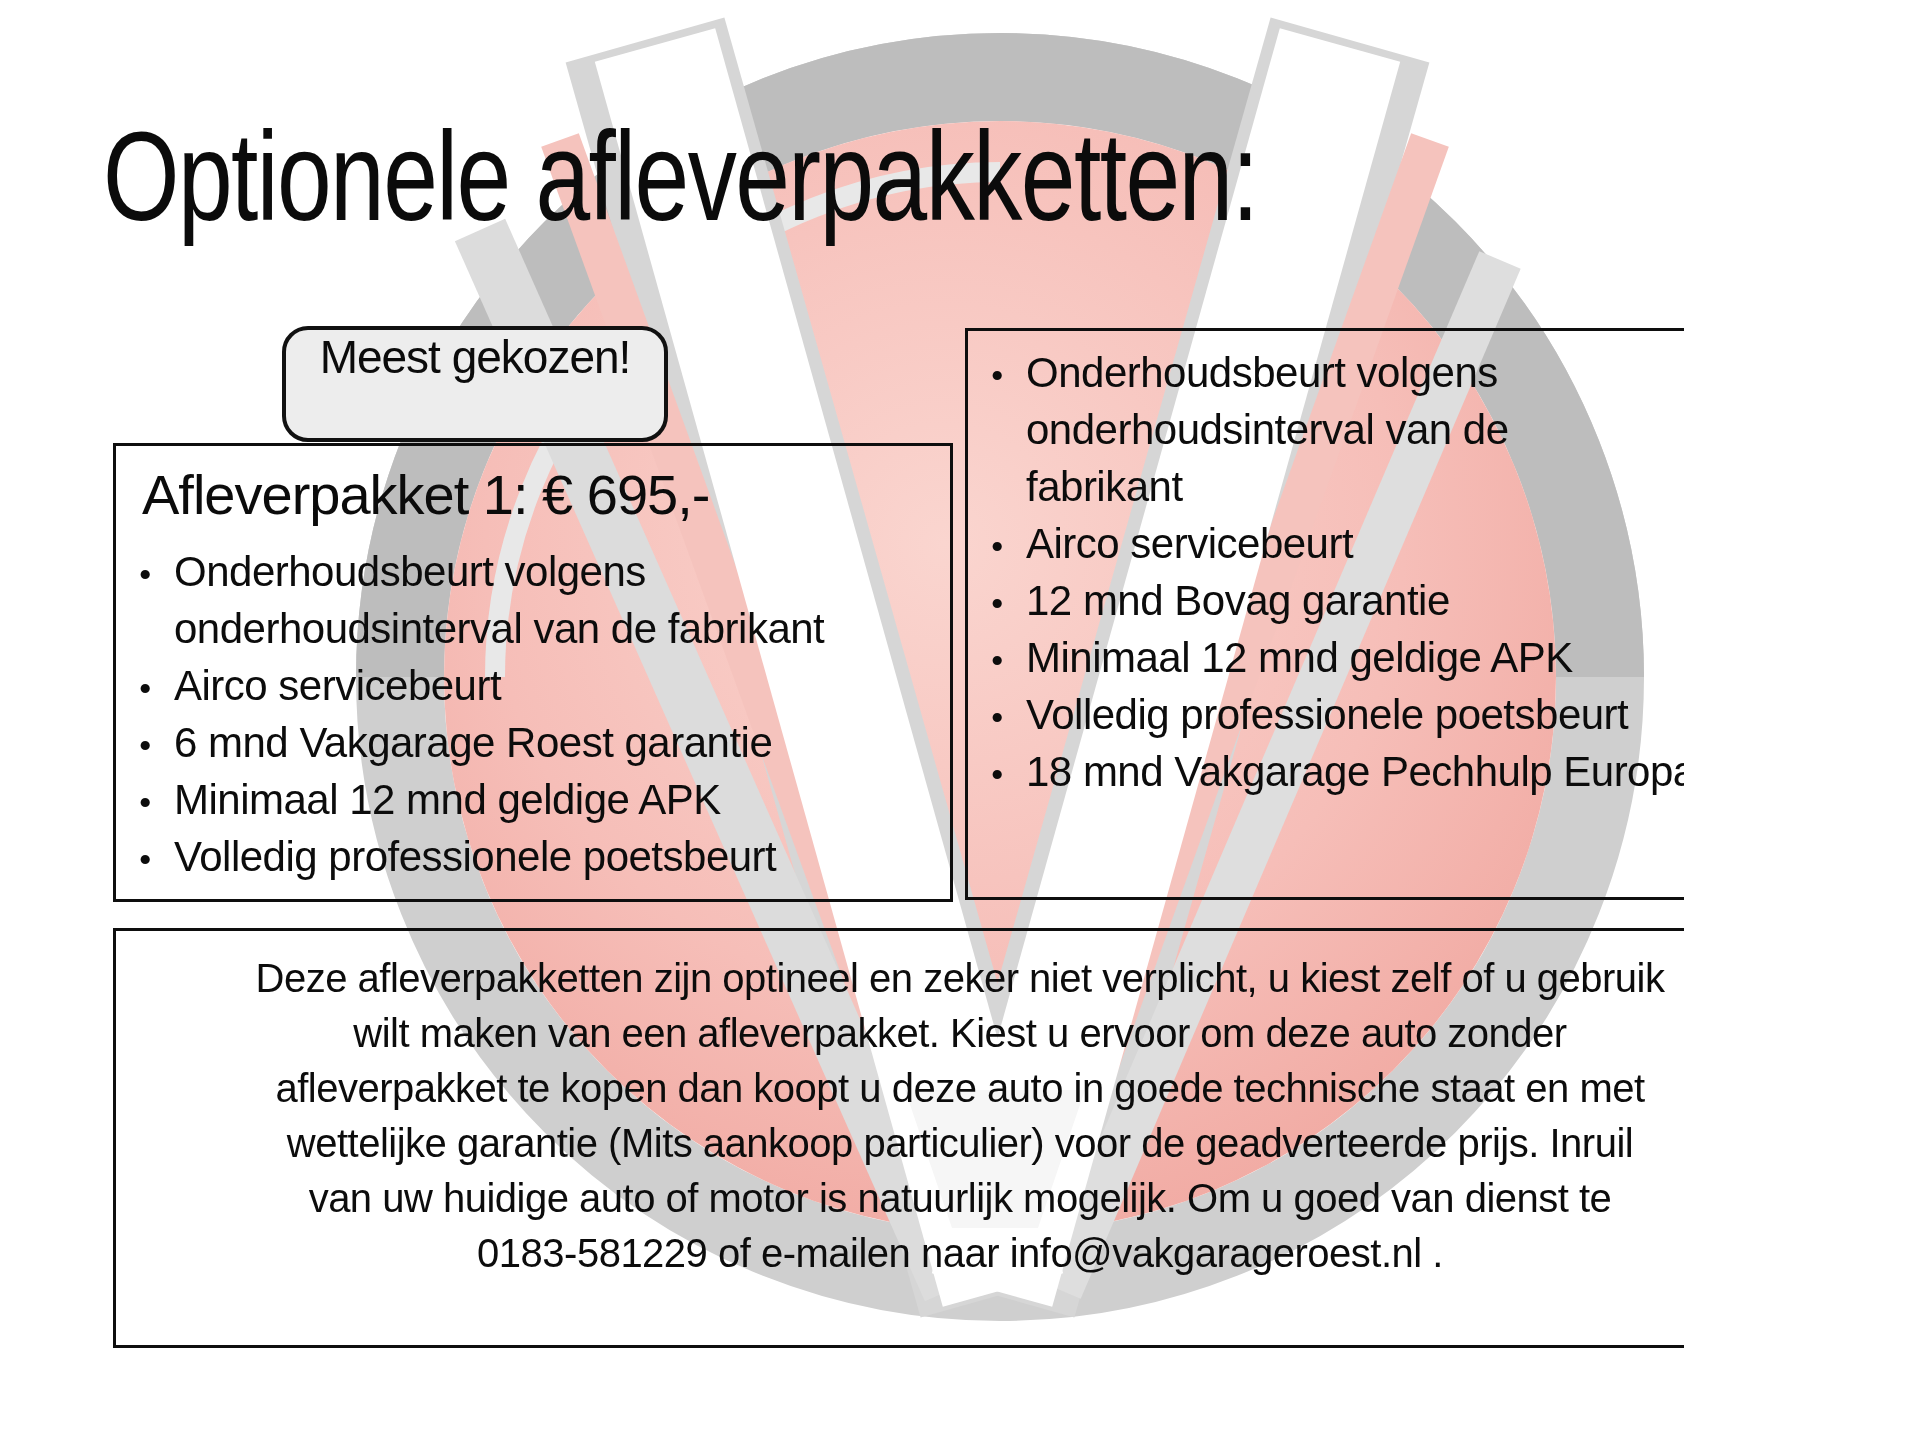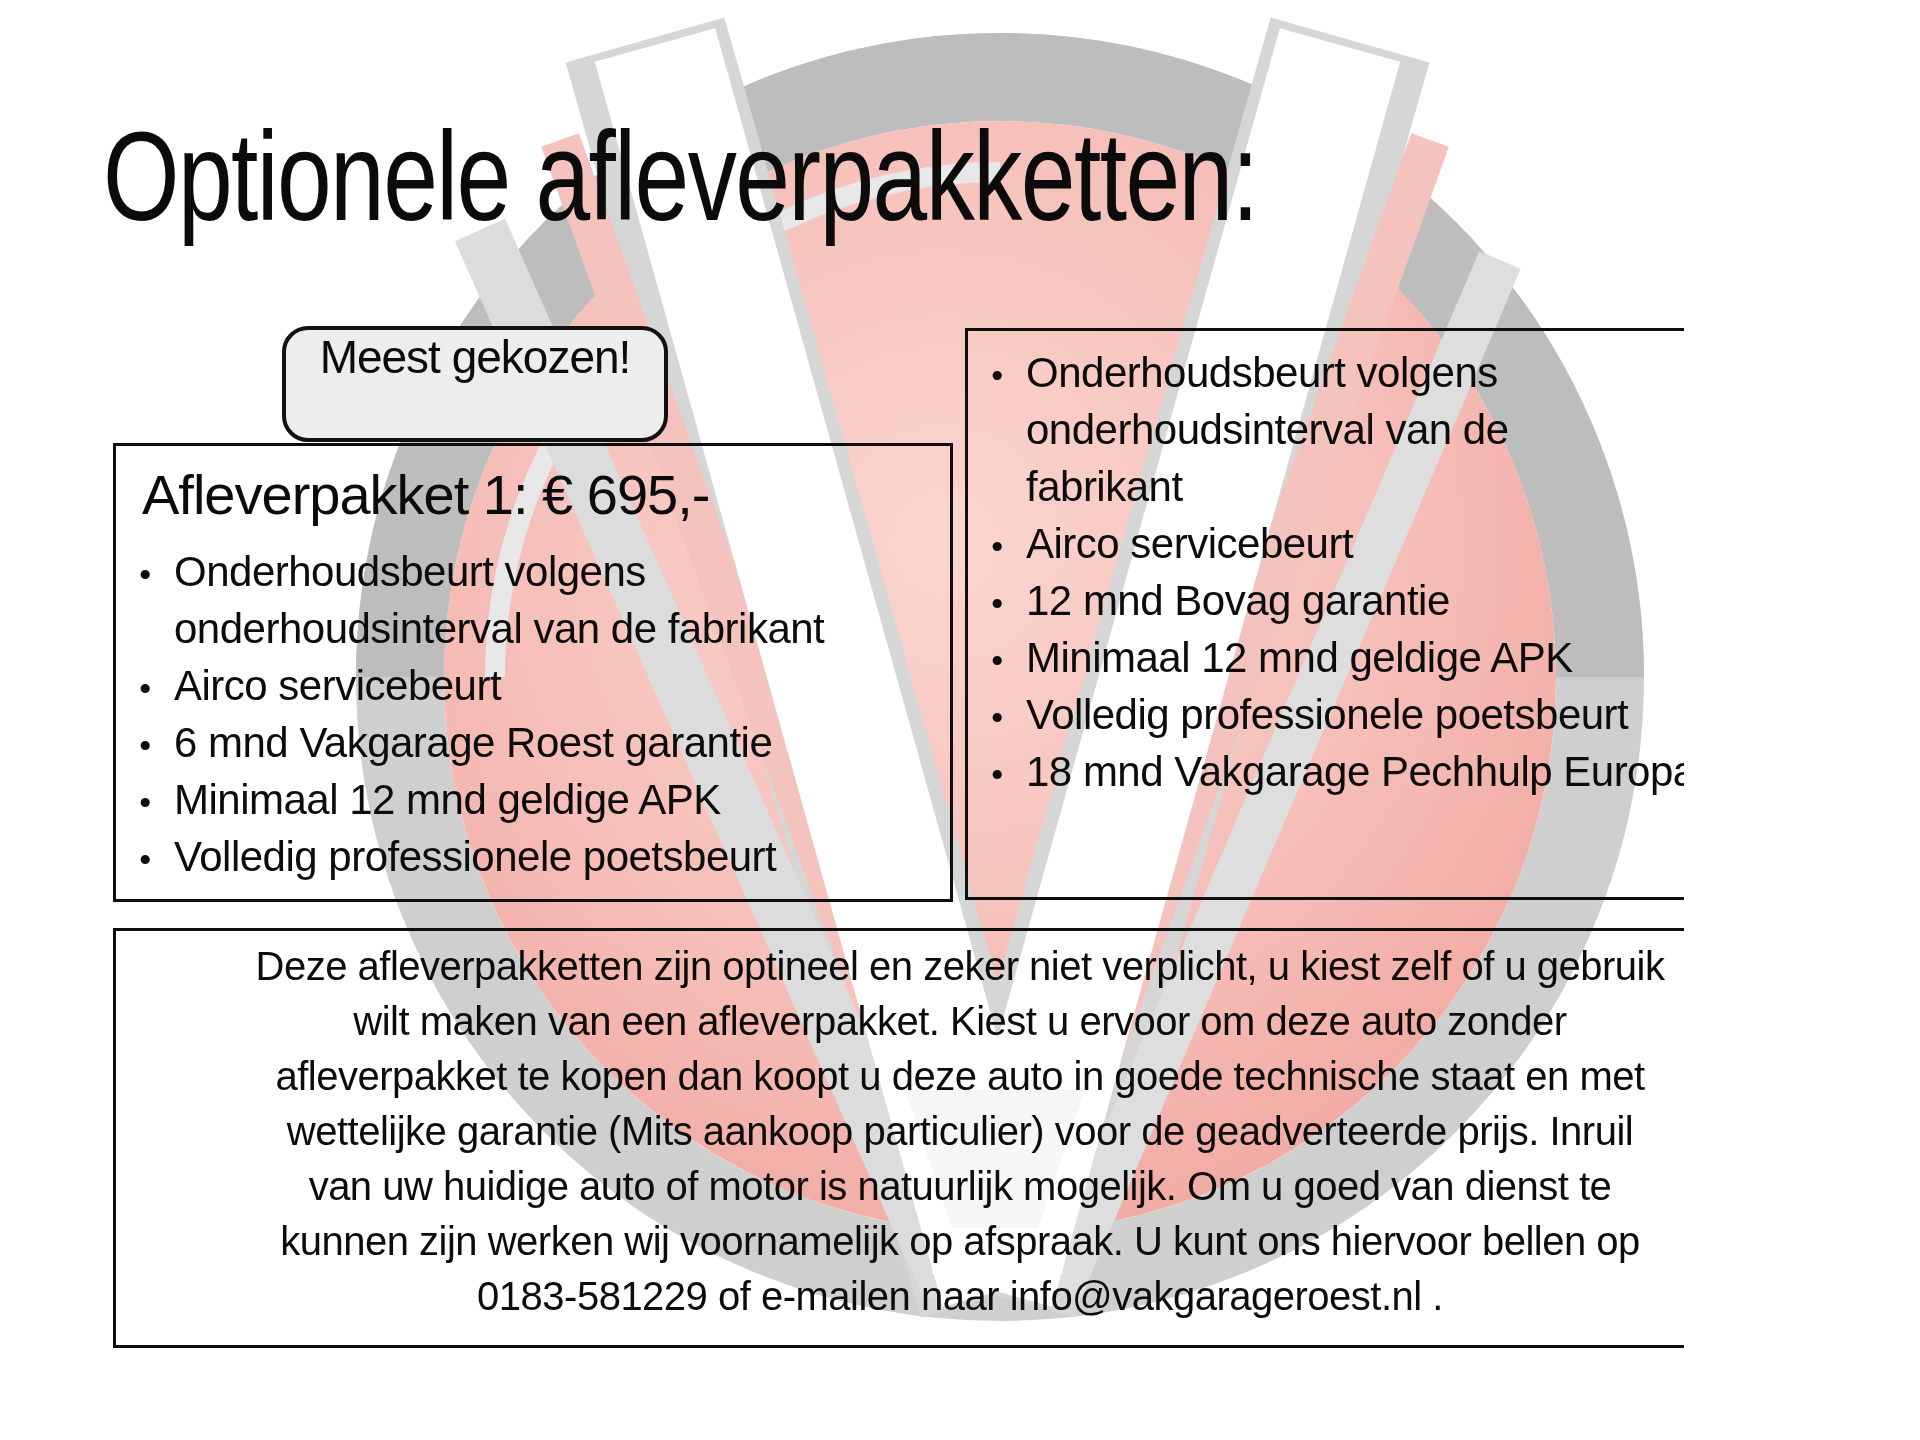--- a/index.html
+++ b/index.html
@@ -49,21 +49,21 @@
   }
   .bline .marker{
     width:58px;min-width:58px;text-align:center;
     font-size:34px;line-height:57px;
   }
   .bline .txt{flex:1 1 auto;}
   
   .disclaimer{
     position:absolute;left:113px;top:928px;width:1694px;height:420px;z-index:2;
     border:3px solid #0e0e0e;box-sizing:border-box;
-    padding-top:8px;
+    padding-top:20px;
   }
   .dline{
     text-align:center;
     font-size:40px;line-height:55px;letter-spacing:-0.5px;
     color:#0c0c0c;white-space:nowrap;
   }
 </style>
 </head>
 <body>
 
@@ -177,17 +177,16 @@
         </div>
     </div>
   </div>
 
   <div class="disclaimer">
     <div class="dline">Deze afleverpakketten zijn optineel en zeker niet verplicht, u kiest zelf of u gebruik</div>
     <div class="dline">wilt maken van een afleverpakket. Kiest u ervoor om deze auto zonder</div>
     <div class="dline">afleverpakket te kopen dan koopt u deze auto in goede technische staat en met</div>
     <div class="dline">wettelijke garantie (Mits aankoop particulier) voor de geadverteerde prijs. Inruil</div>
     <div class="dline">van uw huidige auto of motor is natuurlijk mogelijk. Om u goed van dienst te</div>
-    <div class="dline">kunnen zijn werken wij voornamelijk op afspraak. U kunt ons hiervoor bellen op</div>
     <div class="dline">0183-581229 of e-mailen naar info@vakgarageroest.nl .</div>
   </div>
 
 </div>
 
 </body></html>

